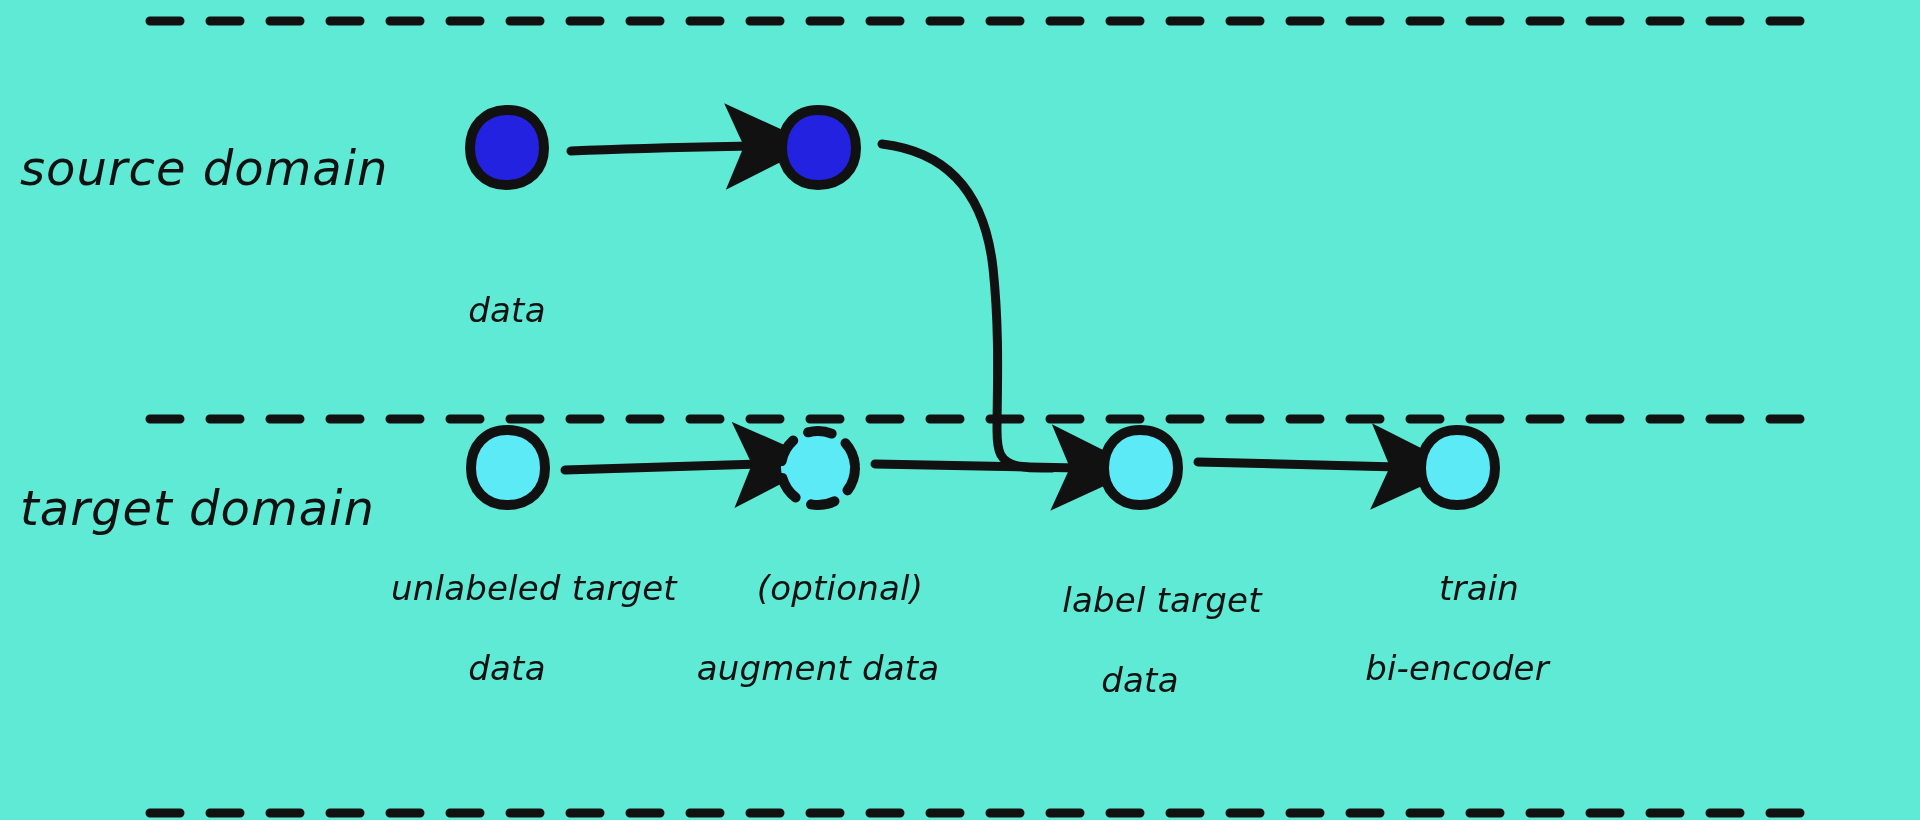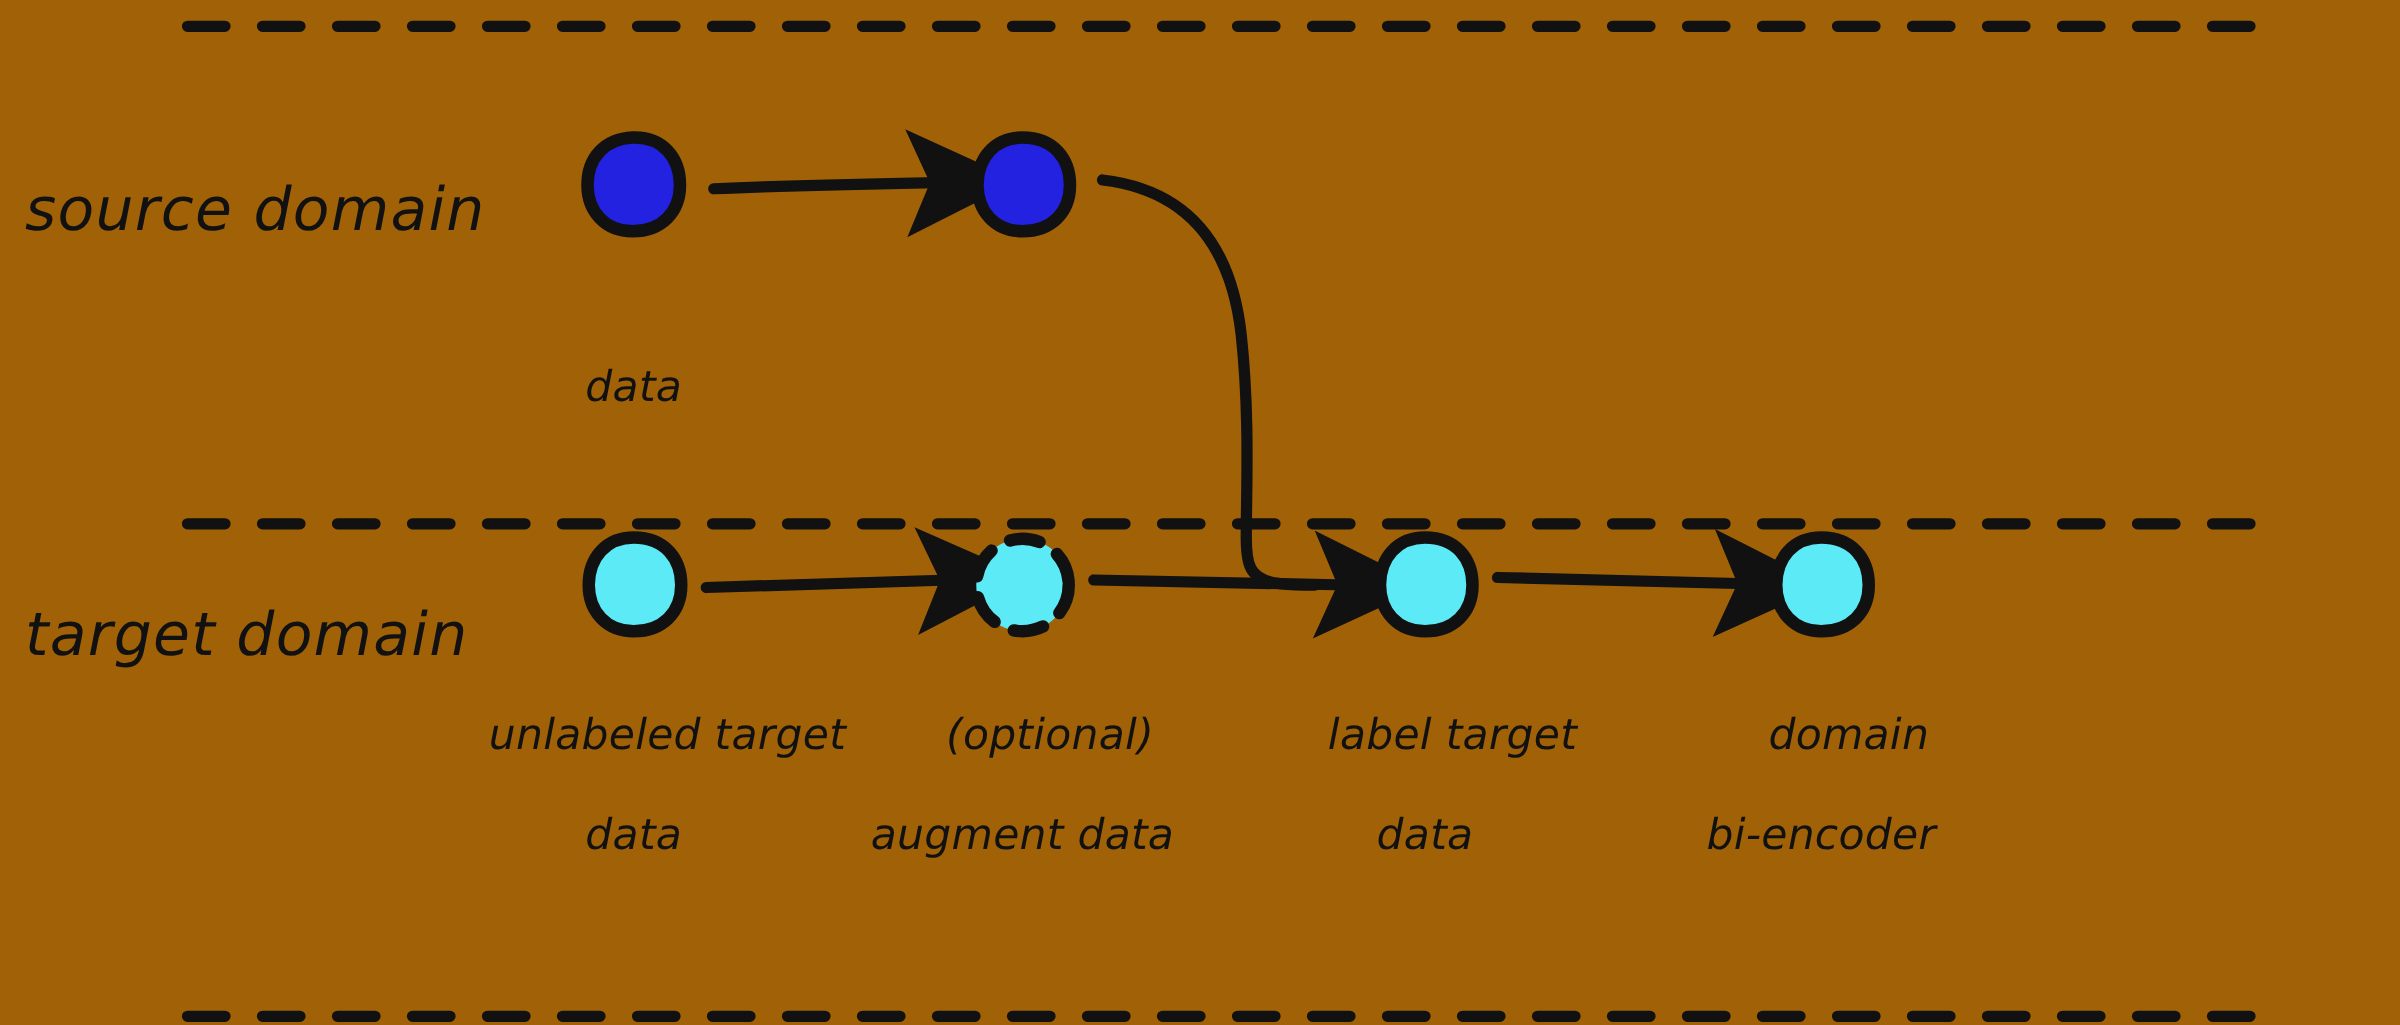--- a/index.html
+++ b/index.html
@@ -11,21 +11,21 @@
   body {
     width: 1920px;
     height: 820px;
     overflow: hidden;
     font-family: "DejaVu Sans", sans-serif;
   }
   #canvas {
     position: relative;
     width: 1920px;
     height: 820px;
-    background: #a16207;
+    background: #5eead4;
   }
   #scene {
     position: absolute;
     left: 0;
     top: 0;
     width: 1920px;
     height: 820px;
   }
   
   .txt {
@@ -140,23 +140,23 @@
   <div class="txt node-caption" style="left:347px; top:528px; width:320px;">
     <span>unlabeled target</span>
     <span class="l2">data</span>
   </div>
 
   <div class="txt node-caption" style="left:668px; top:528px; width:300px;">
     <span>(optional)</span>
     <span class="l2">augment data</span>
   </div>
 
-  <div class="txt node-caption" style="left:1000px; top:528px; width:280px;">
+  <div class="txt node-caption" style="left:1000px; top:540px; width:280px;">
     <span>label target</span>
     <span class="l2">data</span>
   </div>
 
   <div class="txt node-caption" style="left:1317px; top:528px; width:280px;">
-    <span>domain</span>
+    <span>train</span>
     <span class="l2">bi-encoder</span>
   </div>
 
 </div>
 
 </body></html>

